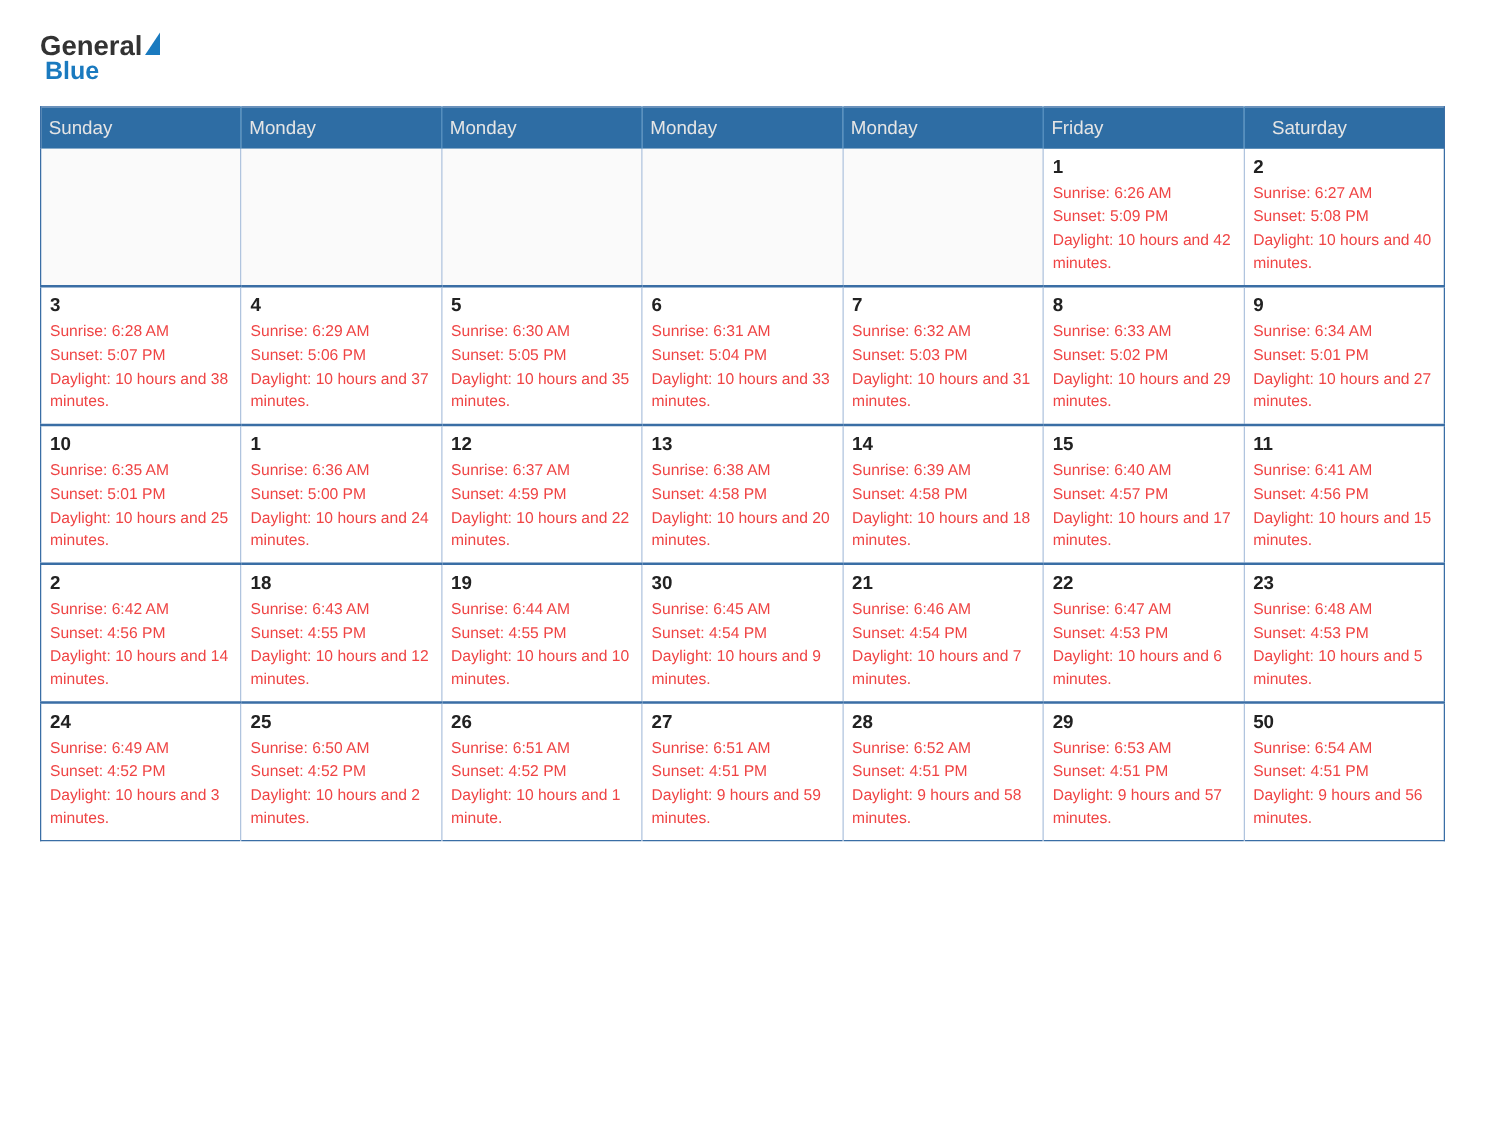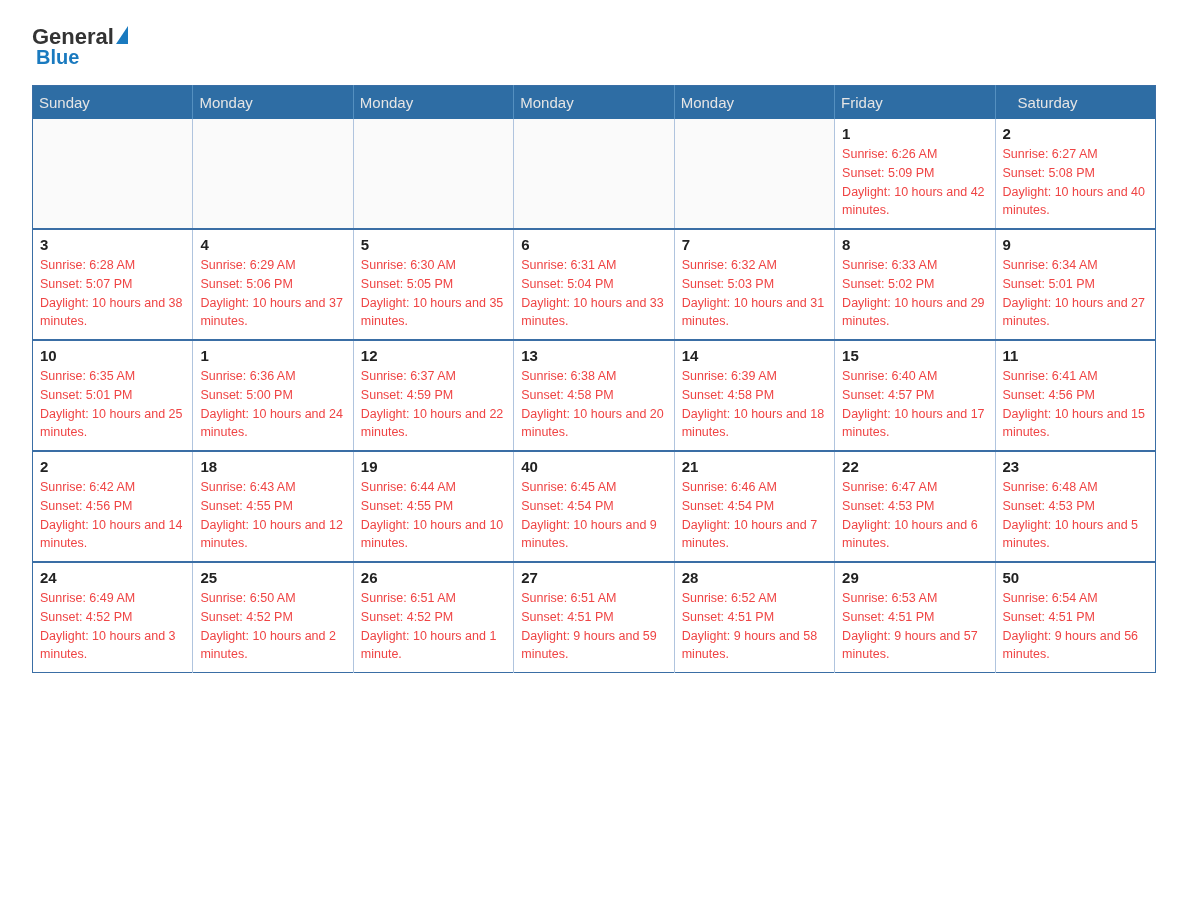--- a/index.html
+++ b/index.html
@@ -208,21 +208,21 @@
         </td>
         <td>
           <div class="day-number">18</div>
           <div class="day-info">Sunrise: 6:43 AM<br>Sunset: 4:55 PM<br>Daylight: 10 hours and 12 minutes.</div>
         </td>
         <td>
           <div class="day-number">19</div>
           <div class="day-info">Sunrise: 6:44 AM<br>Sunset: 4:55 PM<br>Daylight: 10 hours and 10 minutes.</div>
         </td>
         <td>
-          <div class="day-number">40</div>
+          <div class="day-number">30</div>
           <div class="day-info">Sunrise: 6:45 AM<br>Sunset: 4:54 PM<br>Daylight: 10 hours and 9 minutes.</div>
         </td>
         <td>
           <div class="day-number">21</div>
           <div class="day-info">Sunrise: 6:46 AM<br>Sunset: 4:54 PM<br>Daylight: 10 hours and 7 minutes.</div>
         </td>
         <td>
           <div class="day-number">22</div>
           <div class="day-info">Sunrise: 6:47 AM<br>Sunset: 4:53 PM<br>Daylight: 10 hours and 6 minutes.</div>
         </td>

